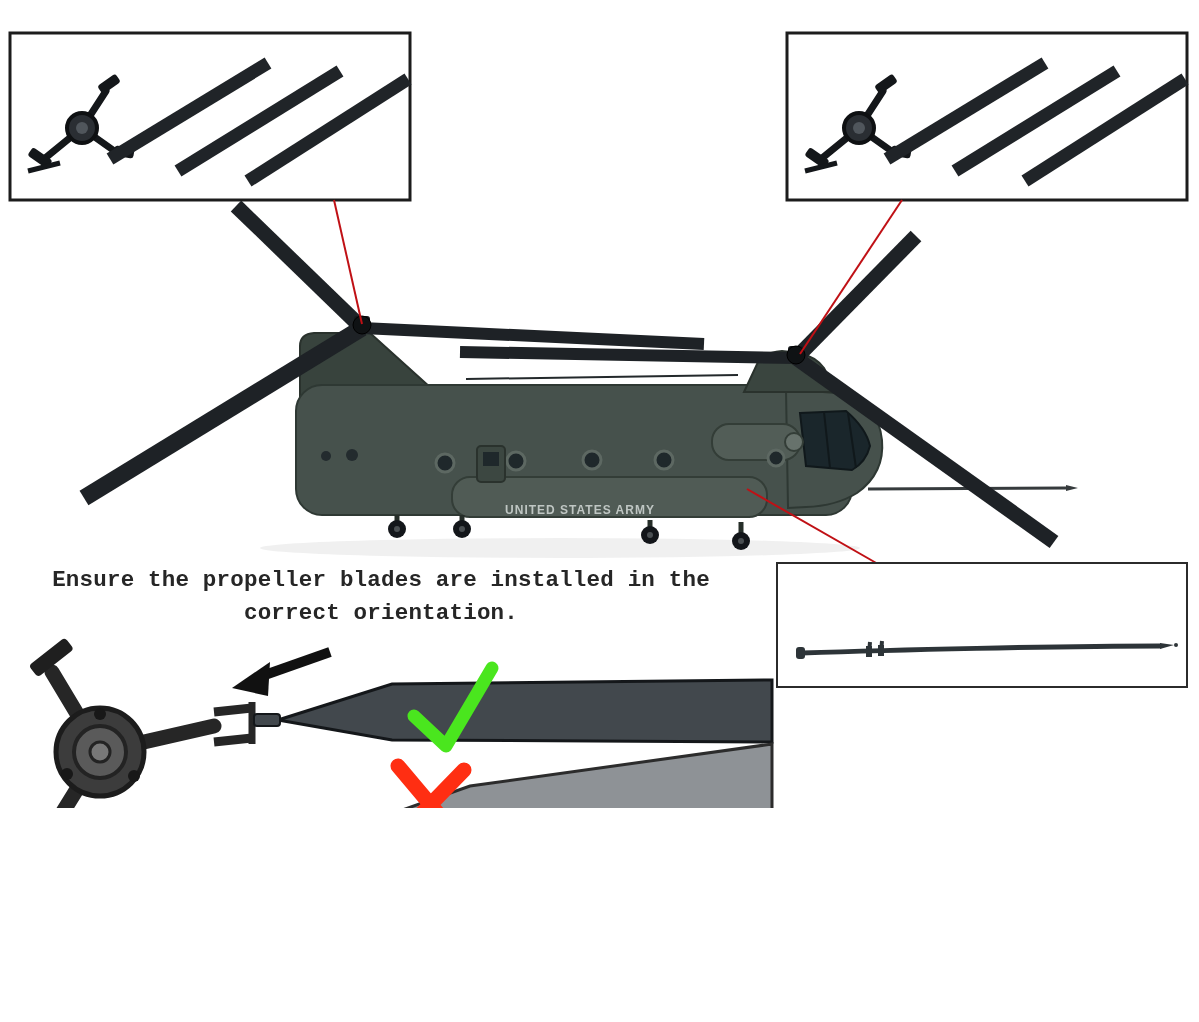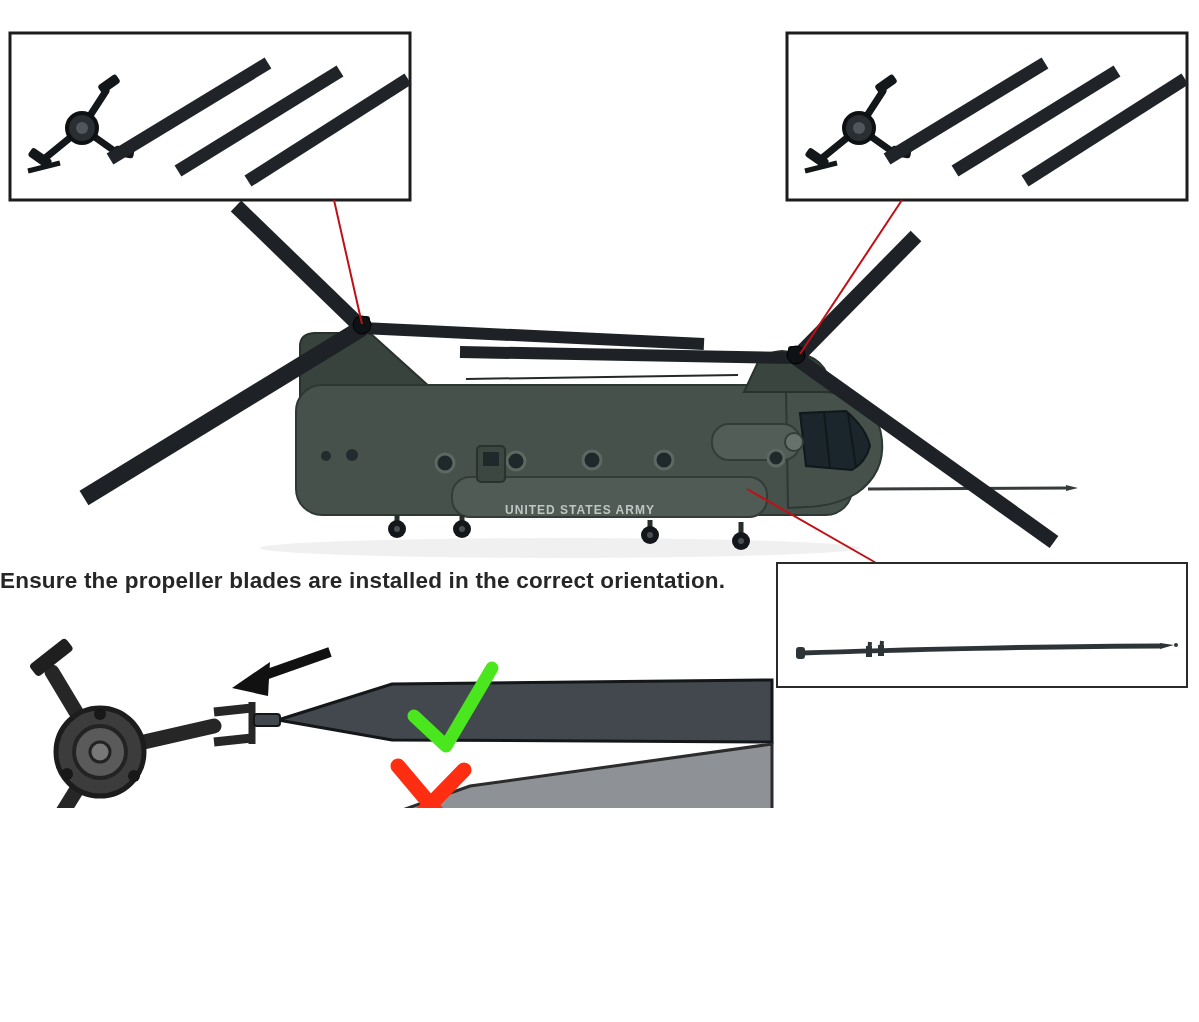--- a/index.html
+++ b/index.html
@@ -7,26 +7,27 @@
     position:relative;
     width:1199px;height:808px;
     background:#ffffff;
     font-family:"Liberation Sans", sans-serif;
     overflow:hidden;
   }
   .scene{position:absolute;left:0;top:0;}
   .warning{
     position:absolute;
     left:0;top:564px;width:762px;
-    text-align:left;
+    text-align:center;
     color:#262626;
     font-size:22.5px;
     font-weight:600;
     line-height:33px;
     letter-spacing:0.2px;
+    font-family:Liberation Mono, monospace;
   }
 </style>
 </head>
 <body>
 
 <div class="page">
 
   <svg class="scene" width="1199" height="1022" viewBox="0 0 1199 1022">
 
     <defs>

